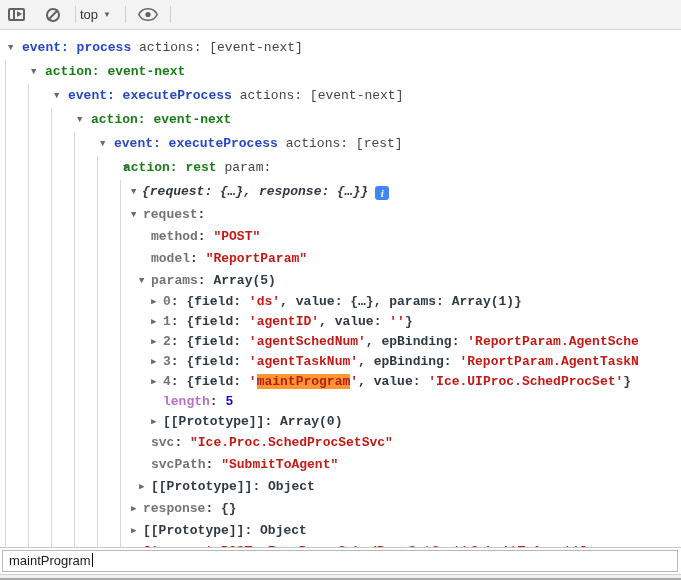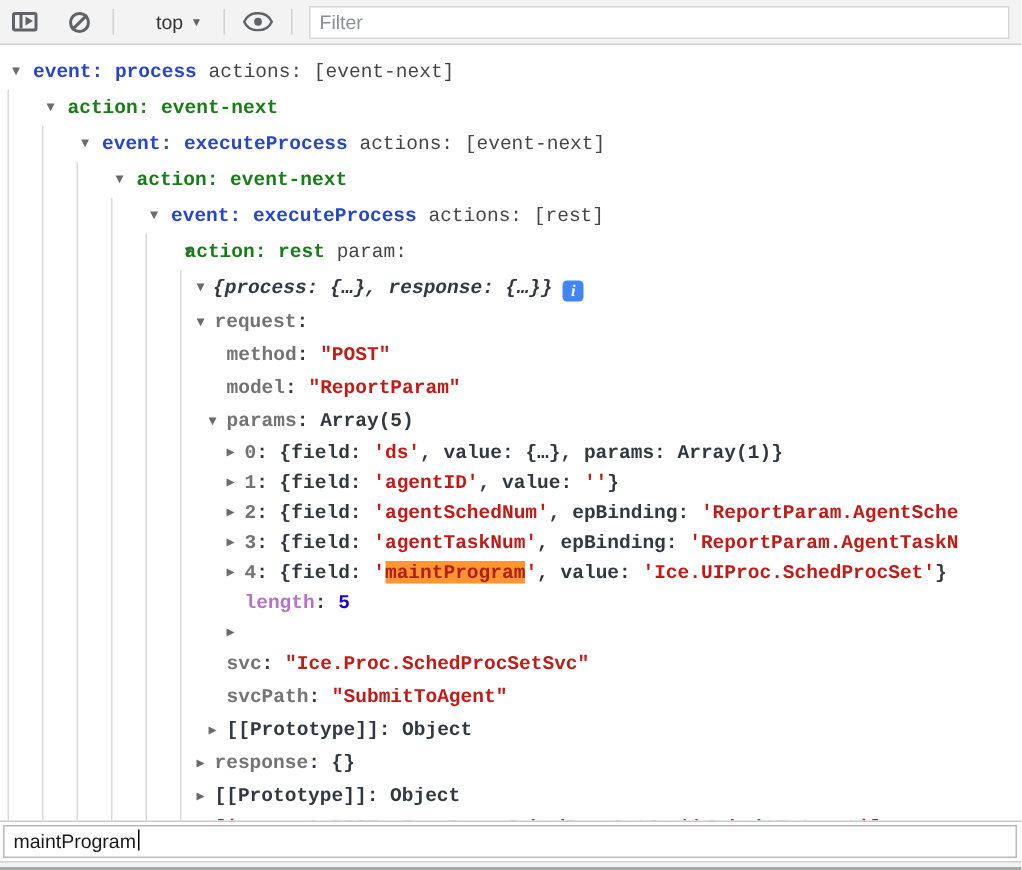--- a/index.html
+++ b/index.html
@@ -94,31 +94,30 @@
 <div class="screen">
 
   <div class="toolbar">
     <span class="icn" style="margin-left:8px;">
         <span class="st"></span>
       </span>
     <span class="icn" style="margin-left:21px;">
         <span class="clr"></span>
       </span>
     <span class="tb-sep" style="margin-left:15px;"></span>
-    <span class="ctx-label" style="margin-left:28px;">top</span>
+    <span class="ctx-label" style="margin-left:4px;">top</span>
     <span class="caret">▼</span>
     <span class="tb-sep" style="margin-left:14px;"></span>
     <span class="icn" style="margin-left:12px;">
       <svg width="20" height="13" viewBox="0 0 20 13">
         <path d="M10 0.8 C5.8 0.8 2.4 3 0.8 6.5 C2.4 10 5.8 12.2 10 12.2 C14.2 12.2 17.6 10 19.2 6.5 C17.6 3 14.2 0.8 10 0.8 Z" fill="none" stroke="#5f6368" stroke-width="1.6"></path>
         <circle cx="10" cy="6.5" r="2.6" fill="#5f6368"></circle>
       </svg>
     </span>
     <span class="tb-sep" style="margin-left:12px;"></span>
-    <input class="filter-input" placeholder="Filter" style="">
   </div>
 
   <div class="console-area">
     <div class="rows">
         <div class="row" style="height: 24px;">
           <span class="tri" style="left: 8px; line-height: 24px;">▼</span>
           <span class="txt" style="left: 22px; line-height: 24px;"><span class="c-b">event: process </span><span class="c-rg">actions: [event-next]</span></span>
         </div>
         <div class="row" style="height: 24px;">
           <span class="tri" style="left: 31px; line-height: 24px;">▼</span>
@@ -135,21 +134,21 @@
         <div class="row" style="height: 24px;">
           <span class="tri" style="left: 100px; line-height: 24px;">▼</span>
           <span class="txt" style="left: 114px; line-height: 24px;"><span class="c-b">event: executeProcess </span><span class="c-rg">actions: [rest]</span></span>
         </div>
         <div class="row" style="height: 24px;">
           <span class="tri" style="left: 123px; line-height: 24px;">▼</span>
           <span class="txt" style="left: 123px; line-height: 24px;"><span class="c-g">action: rest </span><span class="c-rg">param:</span></span>
         </div>
         <div class="row" style="height: 24px;">
           <span class="tri" style="left: 131px; line-height: 24px;">▼</span>
-          <span class="txt it" style="left: 142px; line-height: 24px;"><span class="c-d">{process: {…}, response: {…}}</span><span class="info">i</span></span>
+          <span class="txt it" style="left: 142px; line-height: 24px;"><span class="c-d">{request: {…}, response: {…}}</span><span class="info">i</span></span>
         </div>
         <div class="row" style="height: 22px;">
           <span class="tri" style="left: 131px; line-height: 22px;">▼</span>
           <span class="txt" style="left: 143px; line-height: 22px;"><span class="c-p">request</span><span class="c-d">:</span></span>
         </div>
         <div class="row" style="height: 22px;">
           <span class="txt" style="left: 151px; line-height: 22px;"><span class="c-p">method</span><span class="c-d">: </span><span class="c-r">"POST"</span></span>
         </div>
         <div class="row" style="height: 22px;">
           <span class="txt" style="left: 151px; line-height: 22px;"><span class="c-p">model</span><span class="c-d">: </span><span class="c-r">"ReportParam"</span></span>
@@ -176,20 +175,21 @@
         </div>
         <div class="row" style="height: 20px;">
           <span class="tri" style="left: 151px; line-height: 20px;">▶</span>
           <span class="txt" style="left: 163px; line-height: 20px;"><span class="c-p">4</span><span class="c-d">: {field: </span><span class="c-r">'</span><span class="c-hl">maintProgram</span><span class="c-r">'</span><span class="c-d">, value: </span><span class="c-r">'Ice.UIProc.SchedProcSet'</span><span class="c-d">}</span></span>
         </div>
         <div class="row" style="height: 20px;">
           <span class="txt" style="left: 163px; line-height: 20px; text-align: center;"><span class="c-fp">length</span><span class="c-d">: </span><span class="c-n">5</span></span>
         </div>
         <div class="row" style="height: 20px;">
           <span class="tri" style="left: 151px; line-height: 20px;">▶</span>
+          <span class="txt" style="left: 163px; line-height: 20px;"><span class="c-d">[[Prototype]]</span><span class="c-d">: </span><span class="c-d">Array(0)</span></span>
         </div>
         <div class="row" style="height: 22px;">
           <span class="txt" style="left: 151px; line-height: 22px;"><span class="c-p">svc</span><span class="c-d">: </span><span class="c-r">"Ice.Proc.SchedProcSetSvc"</span></span>
         </div>
         <div class="row" style="height: 22px;">
           <span class="txt" style="left: 151px; line-height: 22px;"><span class="c-p">svcPath</span><span class="c-d">: </span><span class="c-r">"SubmitToAgent"</span></span>
         </div>
         <div class="row" style="height: 22px;">
           <span class="tri" style="left: 139px; line-height: 22px;">▶</span>
           <span class="txt" style="left: 151px; line-height: 22px;"><span class="c-d">[[Prototype]]</span><span class="c-d">: </span><span class="c-d">Object</span></span>

